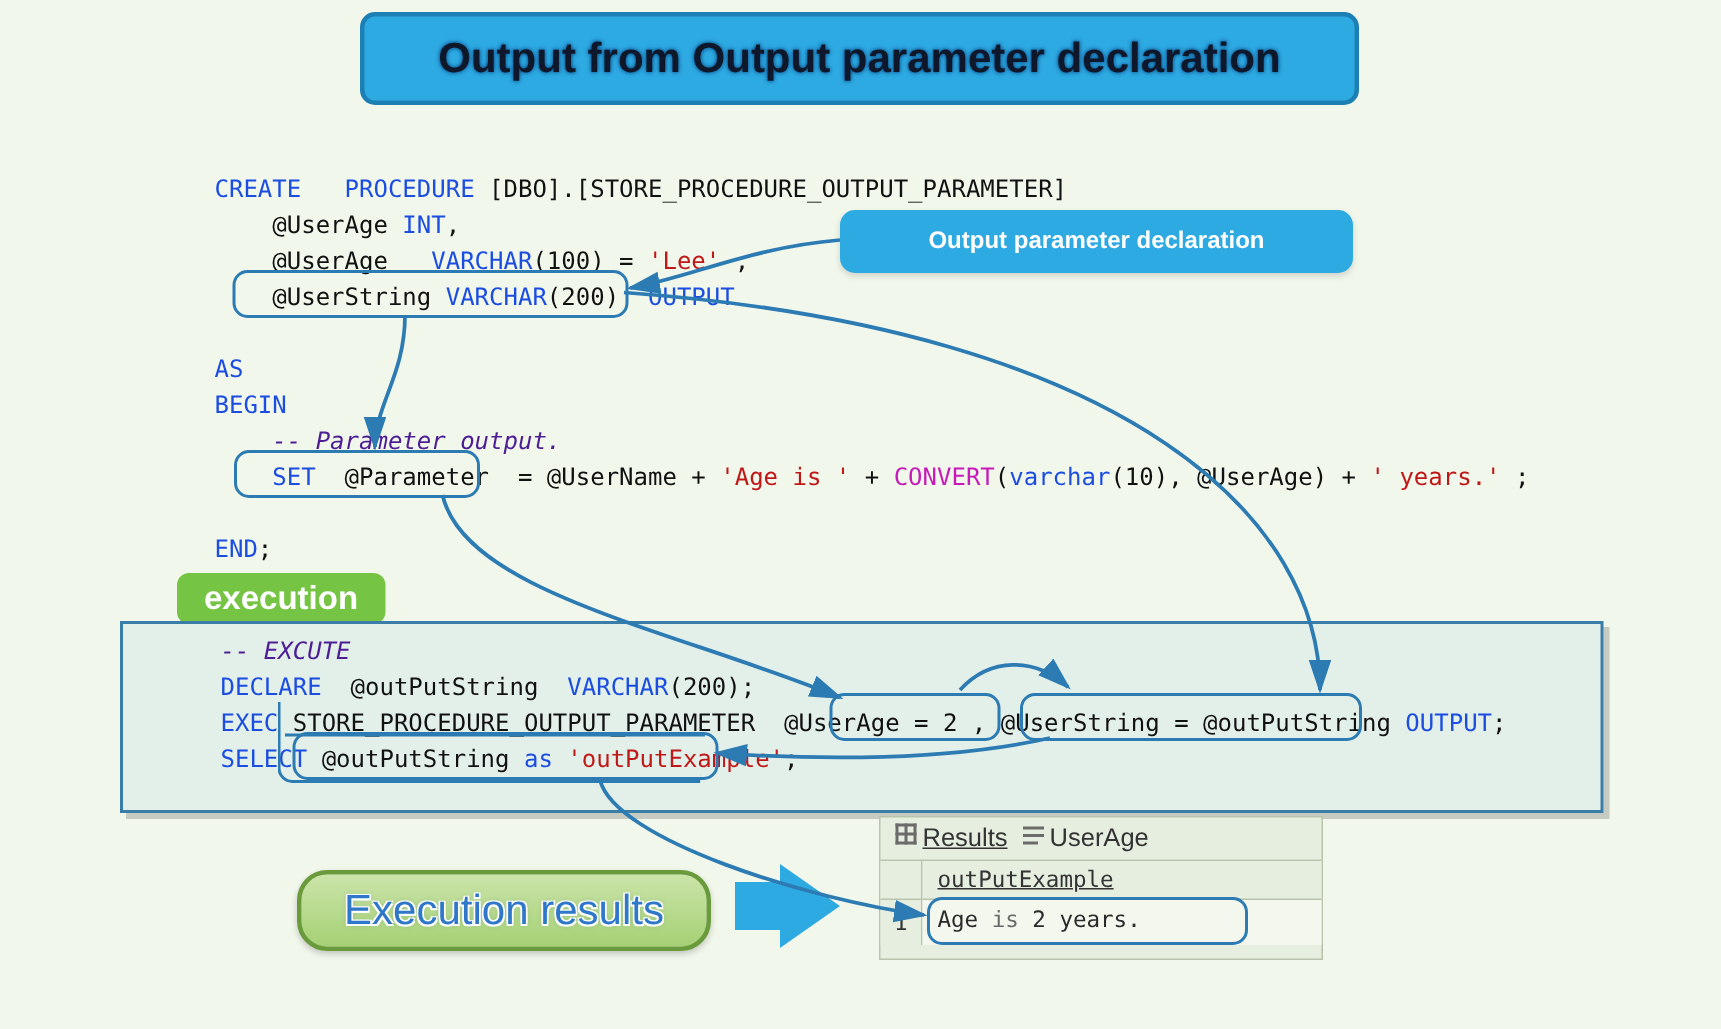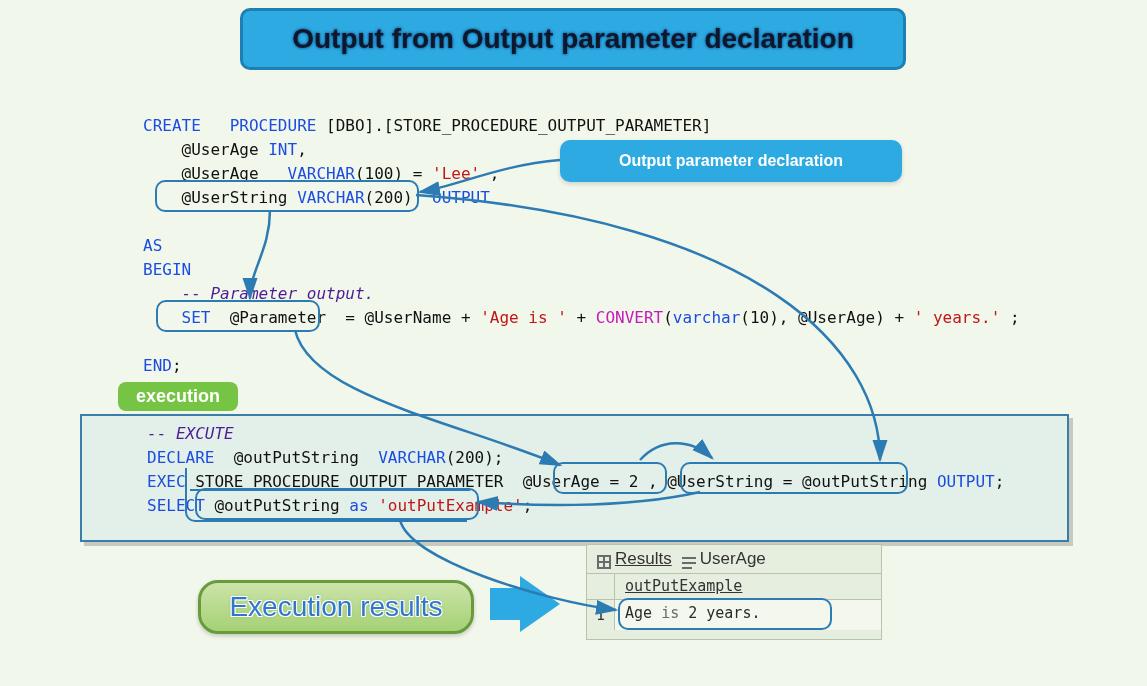--- a/index.html
+++ b/index.html
@@ -72,21 +72,21 @@
     padding: 6px 16px;
     box-shadow: 0 2px 4px rgba(0,0,0,.15);
   }
 
   
   .tag-green {
     position: absolute;
     background: #75c443;
     color: #fff;
     font-weight: 700;
-    font-size: 18px;
+    font-size: 22px;
     border-radius: 8px;
     padding: 4px 18px;
   }
 
   
   .exec-panel {
     position: absolute;
     border: 2px solid #3a7da8;
     background: #e3efe9;
     box-shadow: 4px 4px 0 rgba(0,0,0,.18);
@@ -119,21 +119,21 @@
   .results-tabs {
     display: flex;
     gap: 10px;
     align-items: center;
     padding: 4px 10px 4px 10px;
     font-family: "Meiryo", "Segoe UI", sans-serif;
     font-size: 17px;
     color: #333;
     border-bottom: 1px solid #b7c4ab;
   }
-  .results-tabs .tab { display: flex; align-items: flex-end; gap: 4px; }
+  .results-tabs .tab { display: flex; align-items: flex-start; gap: 4px; }
   .results-tabs .sel { text-decoration: underline; }
   .icon-grid, .icon-msg { display:inline-block; width:14px; height:14px; }
   .icon-grid {
     background:
       linear-gradient(#6b6b6b,#6b6b6b) 0 0/14px 2px no-repeat,
       linear-gradient(#6b6b6b,#6b6b6b) 0 6px/14px 2px no-repeat,
       linear-gradient(#6b6b6b,#6b6b6b) 0 12px/14px 2px no-repeat,
       linear-gradient(#6b6b6b,#6b6b6b) 0 0/2px 14px no-repeat,
       linear-gradient(#6b6b6b,#6b6b6b) 6px 0/2px 14px no-repeat,
       linear-gradient(#6b6b6b,#6b6b6b) 12px 0/2px 14px no-repeat;

